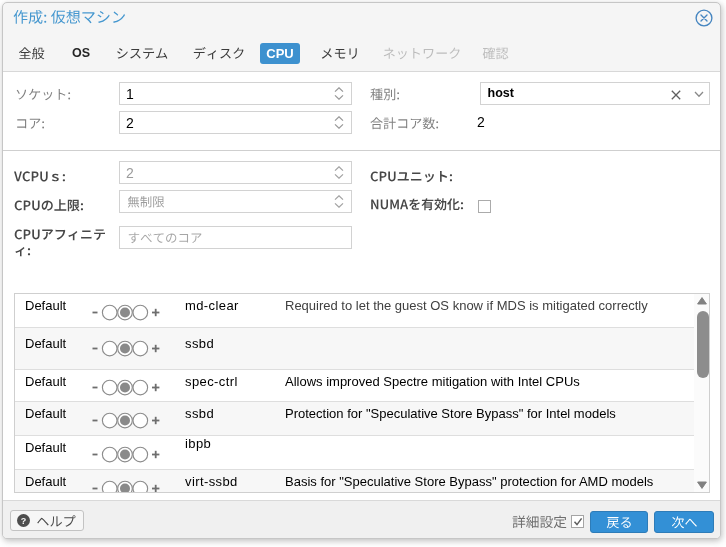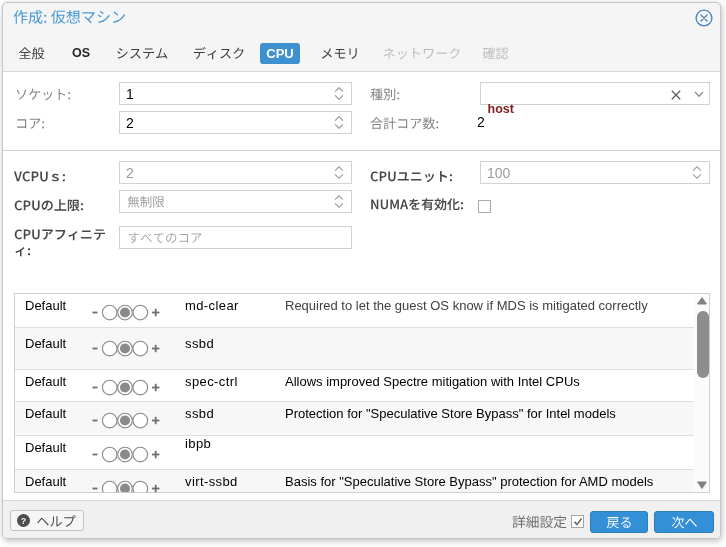--- a/index.html
+++ b/index.html
@@ -77,21 +77,21 @@
       </svg>
     </div>
     <div style="position:absolute;left:116px;top:108px;width:232.5px;height:23px;box-sizing:border-box;border:1px solid #d2d2d2;background:#fff">
 <div style="position:absolute;left:6px;top:1px;font:14px 'Liberation Sans',sans-serif;color:#000;line-height:21px">2</div>
 <svg style="position:absolute;right:7px;top:4.2px" width="10" height="13" viewBox="0 0 10 13">
 <path d="M1 4.6 L5 0.8 L9 4.6" fill="none" stroke="#999" stroke-width="1.25"></path>
 <path d="M1 8.4 L5 12.2 L9 8.4" fill="none" stroke="#999" stroke-width="1.25"></path>
       </svg>
     </div>
     <div style="position:absolute;left:477px;top:79px;width:229.5px;height:23px;box-sizing:border-box;border:1px solid #d2d2d2;background:#fff">
-<div style="position:absolute;left:6.5px;top:16px;font:600 12.5px 'Liberation Sans',sans-serif;color:#7f1d1d;line-height:21px">host</div>
+<div style="position:absolute;left:6.5px;top:0;font:600 12.5px 'Liberation Sans',sans-serif;color:#000000;line-height:21px">host</div>
 <svg style="position:absolute;left:190px;top:6.7px" width="10" height="10" viewBox="0 0 10 10">
         <path d="M0.8 0.8 L9.2 9.2 M9.2 0.8 L0.8 9.2" stroke="#5f5f5f" stroke-width="1.3"></path>
       </svg>
 <svg style="position:absolute;left:212.5px;top:7.5px" width="10" height="7" viewBox="0 0 10 7">
         <path d="M1 1 L5 5.2 L9 1" fill="none" stroke="#8a8a8a" stroke-width="1.3"></path>
       </svg>
 </div>
     <div style="position:absolute;left:474px;top:108px;font:14px 'Liberation Sans',sans-serif;color:#000;line-height:23px">2</div>
     <div style="position:absolute;left:-3px;top:146.5px;width:720px;height:1px;background:#cfcfcf;"></div>
     <div style="position:absolute;left:11.0px;top:163.1px;line-height:0">
@@ -124,27 +124,20 @@
         <path fill="#474747" d="M1.2 15.1V5.5H3L6 10.9L6.9 12.9H7Q6.9 12.2 6.9 11.3Q6.8 10.4 6.8 9.6V5.5H8.4V15.1H6.7L3.7 9.7L2.7 7.7H2.6Q2.7 8.4 2.8 9.2Q2.9 10.1 2.9 10.9V15.1Z M14.5 15.3Q13.6 15.3 13 15Q12.3 14.8 11.8 14.2Q11.3 13.7 11.1 12.9Q10.8 12 10.8 10.9V5.5H12.5V11Q12.5 12 12.8 12.6Q13 13.2 13.5 13.5Q13.9 13.8 14.5 13.8Q15.1 13.8 15.5 13.5Q16 13.2 16.2 12.6Q16.5 12 16.5 11V5.5H18.1V10.9Q18.1 12 17.9 12.9Q17.6 13.7 17.1 14.2Q16.7 14.8 16 15Q15.3 15.3 14.5 15.3Z M20.5 15.1V5.5H22.4L24.1 10.2Q24.3 10.6 24.4 11.1Q24.6 11.6 24.7 12H24.8Q24.9 11.6 25.1 11.1Q25.2 10.6 25.4 10.2L27.1 5.5H29V15.1H27.4V10.7Q27.4 10.3 27.5 9.7Q27.5 9.2 27.5 8.6Q27.6 8.1 27.6 7.6H27.6L26.8 9.9L25.2 14.2H24.2L22.6 9.9L21.9 7.6H21.8Q21.9 8.1 21.9 8.6Q22 9.2 22 9.7Q22 10.3 22 10.7V15.1Z M30.2 15.1 33.3 5.5H35.3L38.4 15.1H36.6L35.2 10Q34.9 9.2 34.7 8.4Q34.5 7.6 34.3 6.8H34.3Q34.1 7.6 33.8 8.4Q33.6 9.2 33.4 10L31.9 15.1ZM32 12.5V11.1H36.6V12.5Z M44.7 4.7Q44.6 5.1 44.4 5.6Q44.3 6.2 44 6.8Q43.8 7.4 43.5 7.9Q43.2 8.4 42.9 8.9Q43.1 8.8 43.4 8.7Q43.7 8.6 44 8.6Q44.3 8.6 44.5 8.6Q45.3 8.6 45.8 9Q46.4 9.5 46.4 10.4Q46.4 10.6 46.4 11Q46.4 11.4 46.4 11.8Q46.4 12.2 46.4 12.6Q46.4 13 46.4 13.3H45Q45 13.1 45.1 12.7Q45.1 12.4 45.1 12.1Q45.1 11.7 45.1 11.4Q45.1 11.1 45.1 10.8Q45.1 10.2 44.7 9.9Q44.4 9.7 44 9.7Q43.4 9.7 42.8 10Q42.3 10.2 41.9 10.6Q41.6 10.9 41.3 11.2Q41 11.6 40.7 12L39.4 11.1Q40.3 10.3 40.9 9.5Q41.5 8.8 42 8.1Q42.4 7.4 42.6 6.7Q42.8 6.2 43 5.6Q43.1 5.1 43.1 4.6ZM39.9 6Q40.4 6 41 6.1Q41.7 6.1 42.1 6.1Q43 6.1 44 6.1Q45 6 46.1 5.9Q47.1 5.8 48.1 5.7L48.1 7Q47.4 7.1 46.6 7.2Q45.8 7.3 45 7.3Q44.2 7.4 43.4 7.4Q42.7 7.4 42.1 7.4Q41.8 7.4 41.4 7.4Q41 7.4 40.6 7.4Q40.2 7.3 39.9 7.3ZM50.1 9.5Q49.9 9.5 49.6 9.6Q49.4 9.7 49.1 9.8Q48.9 9.9 48.6 10Q48 10.3 47.1 10.6Q46.3 11 45.4 11.4Q44.7 11.8 44.3 12.1Q43.9 12.4 43.7 12.7Q43.4 13 43.4 13.4Q43.4 13.7 43.6 13.9Q43.7 14.1 44 14.2Q44.2 14.3 44.6 14.4Q45 14.4 45.4 14.4Q46.3 14.4 47.2 14.3Q48.2 14.2 49.1 14.1L49.1 15.6Q48.6 15.6 48 15.7Q47.4 15.7 46.7 15.8Q46 15.8 45.4 15.8Q44.4 15.8 43.6 15.6Q42.8 15.4 42.4 14.9Q41.9 14.5 41.9 13.7Q41.9 13 42.2 12.5Q42.5 12 43 11.5Q43.5 11.1 44.1 10.7Q44.7 10.4 45.3 10.1Q45.9 9.8 46.4 9.5Q46.9 9.3 47.3 9.1Q47.8 8.9 48.2 8.8Q48.5 8.6 48.8 8.4Q49.2 8.3 49.5 8.1Z M52.2 5.7H63.7V7H52.2ZM55.6 10.3H61.4V11.5H55.6ZM54.6 8.1H61.2V9.4H55.9V16.2H54.6ZM60.9 8.1H62.2V14.7Q62.2 15.2 62.1 15.5Q62 15.8 61.6 16Q61.2 16.1 60.7 16.2Q60.1 16.2 59.3 16.2Q59.2 15.9 59.1 15.5Q59 15.1 58.9 14.9Q59.2 14.9 59.6 14.9Q59.9 14.9 60.2 14.9Q60.5 14.9 60.6 14.9Q60.7 14.9 60.8 14.8Q60.9 14.8 60.9 14.6ZM56.3 4.1 57.7 4.4Q57.3 5.8 56.6 7.3Q55.9 8.7 54.9 9.9Q54 11.1 52.7 12Q52.6 11.9 52.5 11.7Q52.3 11.5 52.1 11.3Q51.9 11.1 51.8 10.9Q52.7 10.4 53.4 9.6Q54.1 8.8 54.7 7.9Q55.2 7 55.6 6Q56 5 56.3 4.1ZM55.6 12.5H61.4V13.7H55.6Z M65 5.7H71.4V7H65ZM67.6 4.1H68.9V6.3H67.6ZM66.4 7.3 67.7 7.7Q67.4 8.5 66.8 9.3Q66.3 10.1 65.7 10.6Q65.6 10.5 65.4 10.4Q65.2 10.2 65 10.1Q64.8 9.9 64.7 9.8Q65.2 9.4 65.7 8.7Q66.1 8 66.4 7.3ZM68.8 9.5 70.2 9.8Q69.6 11.9 68.4 13.6Q67.3 15.2 65.7 16.2Q65.6 16 65.4 15.8Q65.2 15.6 65 15.4Q64.9 15.2 64.7 15.1Q66.3 14.2 67.3 12.8Q68.3 11.4 68.8 9.5ZM68.9 7.7 69.9 7.2Q70.3 7.5 70.6 8Q70.9 8.4 71.1 8.8Q71.4 9.3 71.5 9.6L70.3 10.2Q70.2 9.9 70 9.4Q69.8 9 69.5 8.6Q69.2 8.1 68.9 7.7ZM66.1 11 66.9 10Q67.6 10.5 68.3 11.2Q69.1 11.8 69.7 12.4Q70.4 13 70.8 13.5L69.9 14.7Q69.5 14.2 68.9 13.5Q68.3 12.8 67.5 12.2Q66.8 11.5 66.1 11ZM71.3 7H75.9V8.3H71.3ZM75.4 7H76.7Q76.7 7 76.7 7.1Q76.7 7.2 76.7 7.4Q76.7 7.5 76.7 7.6Q76.6 9.6 76.6 11Q76.5 12.5 76.5 13.4Q76.4 14.3 76.3 14.8Q76.2 15.3 76 15.5Q75.8 15.8 75.6 15.9Q75.4 16 75 16.1Q74.7 16.1 74.3 16.1Q73.8 16.1 73.4 16.1Q73.4 15.8 73.3 15.5Q73.1 15.1 73 14.8Q73.4 14.8 73.8 14.9Q74.2 14.9 74.4 14.9Q74.6 14.9 74.7 14.8Q74.8 14.8 74.9 14.7Q75 14.5 75.1 14.1Q75.1 13.6 75.2 12.7Q75.2 11.9 75.3 10.5Q75.3 9.2 75.4 7.3ZM72.7 4.2H74Q74 5.8 73.9 7.2Q73.9 8.7 73.8 10Q73.6 11.3 73.4 12.4Q73.1 13.6 72.5 14.6Q72 15.5 71.2 16.3Q71 16 70.7 15.7Q70.4 15.4 70.2 15.2Q70.9 14.6 71.4 13.7Q71.9 12.9 72.2 11.8Q72.4 10.8 72.5 9.6Q72.6 8.4 72.6 7Q72.7 5.7 72.7 4.2Z M83.7 4.4H85.1V13.9Q85.1 14.2 85.1 14.4Q85.2 14.6 85.4 14.7Q85.5 14.7 85.8 14.7Q86 14.7 86.2 14.7Q86.5 14.7 86.9 14.7Q87.2 14.7 87.5 14.7Q87.8 14.7 87.9 14.7Q88.3 14.7 88.4 14.6Q88.6 14.4 88.7 13.9Q88.7 13.4 88.8 12.4Q89.1 12.6 89.4 12.8Q89.8 13 90.1 13Q90 14.1 89.8 14.8Q89.6 15.5 89.2 15.8Q88.8 16 88.1 16Q87.9 16 87.7 16Q87.5 16 87.2 16Q86.9 16 86.6 16Q86.3 16 86 16Q85.8 16 85.7 16Q84.9 16 84.5 15.9Q84 15.7 83.9 15.2Q83.7 14.7 83.7 13.8ZM88.5 6.6 89.6 7.8Q88.9 8.3 88 8.8Q87.2 9.3 86.3 9.8Q85.4 10.2 84.6 10.7Q84.5 10.4 84.3 10.1Q84.2 9.8 84 9.5Q84.8 9.1 85.7 8.6Q86.5 8.1 87.2 7.6Q88 7.1 88.5 6.6ZM81.2 4.2 82.6 4.7Q82.1 5.9 81.4 7Q80.8 8.1 80 9.1Q79.2 10.1 78.4 10.9Q78.3 10.7 78.2 10.4Q78 10.1 77.9 9.8Q77.7 9.6 77.6 9.4Q78.3 8.8 79 8Q79.7 7.1 80.2 6.2Q80.8 5.2 81.2 4.2ZM79.8 7.8 81.2 6.5 81.2 6.5V16.2H79.8Z M92.5 10.2Q92 10.2 91.7 9.9Q91.4 9.6 91.4 9.1Q91.4 8.6 91.7 8.3Q92 7.9 92.5 7.9Q92.9 7.9 93.2 8.3Q93.6 8.6 93.6 9.1Q93.6 9.6 93.2 9.9Q92.9 10.2 92.5 10.2ZM92.5 15.3Q92 15.3 91.7 14.9Q91.4 14.6 91.4 14.1Q91.4 13.6 91.7 13.3Q92 13 92.5 13Q92.9 13 93.2 13.3Q93.6 13.6 93.6 14.1Q93.6 14.6 93.2 14.9Q92.9 15.3 92.5 15.3Z"></path>
       </svg>
     </div>
     <div style="position:absolute;left:116px;top:158px;width:232.5px;height:23px;box-sizing:border-box;border:1px solid #d2d2d2;background:#fff">
 <div style="position:absolute;left:6px;top:1px;font:14px 'Liberation Sans',sans-serif;color:#9b9b9b;line-height:21px">2</div>
 <svg style="position:absolute;right:7px;top:4.2px" width="10" height="13" viewBox="0 0 10 13">
 <path d="M1 4.6 L5 0.8 L9 4.6" fill="none" stroke="#a3a3a3" stroke-width="1.25"></path>
 <path d="M1 8.4 L5 12.2 L9 8.4" fill="none" stroke="#a3a3a3" stroke-width="1.25"></path>
       </svg>
     </div>
-    <div style="position:absolute;left:477px;top:158px;width:229.5px;height:23px;box-sizing:border-box;border:1px solid #d2d2d2;background:#fff">
-<div style="position:absolute;left:6px;top:1px;font:14px 'Liberation Sans',sans-serif;color:#9b9b9b;line-height:21px">100</div>
-<svg style="position:absolute;right:7px;top:4.2px" width="10" height="13" viewBox="0 0 10 13">
-<path d="M1 4.6 L5 0.8 L9 4.6" fill="none" stroke="#a3a3a3" stroke-width="1.25"></path>
-<path d="M1 8.4 L5 12.2 L9 8.4" fill="none" stroke="#a3a3a3" stroke-width="1.25"></path>
-      </svg>
-    </div>
     <div style="position:absolute;left:116px;top:187px;width:232.5px;height:23px;box-sizing:border-box;border:1px solid #d2d2d2;background:#fff">
 <div style="position:absolute;left:7px;top:1.4px;line-height:0">
         <svg width="38" height="18" viewBox="0 0 37.8 18.2" style="display:block" xmlns="http://www.w3.org/2000/svg">
           <path fill="#9b9b9b" d="M3.2 4 4.1 4.3Q3.8 5 3.3 5.7Q2.9 6.3 2.4 6.9Q1.8 7.5 1.3 8Q1.2 7.9 1.1 7.7Q0.9 7.6 0.8 7.5Q0.6 7.4 0.5 7.3Q1.3 6.7 2.1 5.9Q2.8 5 3.2 4ZM2.8 5.5H11.5V6.3H2.5ZM0.7 8.5H11.9V9.3H0.7ZM0.9 11.5H11.8V12.3H0.9ZM4.7 5.8H5.5V11.9H4.7ZM2.4 5.8H3.3V11.9H2.4ZM7 5.8H7.8V11.9H7ZM9.3 5.8H10.2V11.9H9.3ZM4.4 13.2 5.2 13.1Q5.3 13.7 5.4 14.3Q5.5 14.9 5.5 15.4L4.6 15.5Q4.6 15.2 4.6 14.8Q4.5 14.4 4.5 14Q4.4 13.6 4.4 13.2ZM6.9 13.2 7.8 13Q8 13.4 8.1 13.8Q8.3 14.2 8.4 14.6Q8.6 15 8.6 15.3L7.7 15.5Q7.6 15.1 7.4 14.4Q7.2 13.8 6.9 13.2ZM9.5 13.1 10.4 12.8Q10.7 13.2 11 13.6Q11.4 14.1 11.6 14.5Q11.9 15 12.1 15.3L11.1 15.6Q11 15.3 10.7 14.9Q10.5 14.4 10.1 14Q9.8 13.5 9.5 13.1ZM2.1 12.9 3.1 13.1Q2.8 13.8 2.4 14.5Q2 15.2 1.5 15.6L0.6 15.3Q1.1 14.9 1.5 14.2Q1.9 13.6 2.1 12.9Z M21.1 5.2H22V12.2H21.1ZM23.4 4.2H24.3V14.3Q24.3 14.8 24.2 15Q24 15.3 23.7 15.4Q23.5 15.5 23 15.5Q22.4 15.6 21.7 15.6Q21.7 15.4 21.6 15.1Q21.5 14.8 21.4 14.6Q22 14.6 22.5 14.6Q22.9 14.6 23.1 14.6Q23.2 14.6 23.3 14.5Q23.4 14.5 23.4 14.3ZM16.2 4.1H17.1V15.6H16.2ZM18.9 10.2H19.8V13.7Q19.8 14 19.7 14.2Q19.6 14.4 19.4 14.5Q19.2 14.6 18.8 14.6Q18.4 14.6 17.9 14.6Q17.9 14.4 17.8 14.2Q17.7 14 17.6 13.8Q18 13.8 18.3 13.8Q18.6 13.8 18.7 13.8Q18.9 13.8 18.9 13.6ZM13.7 10.2H19.2V11H14.6V14.6H13.7ZM13.2 8H20.2V8.9H13.2ZM14.4 5.9H19.7V6.7H14.2ZM14.4 4.3 15.3 4.5Q15.1 5.5 14.7 6.4Q14.4 7.4 14 8Q13.9 8 13.7 7.9Q13.6 7.8 13.4 7.8Q13.2 7.7 13.1 7.7Q13.6 7 13.9 6.1Q14.2 5.2 14.4 4.3Z M31.3 7H36V7.8H31.3ZM29.4 14.5Q30 14.4 30.7 14.3Q31.5 14.1 32.4 14Q33.2 13.8 34.1 13.6L34.2 14.4Q33 14.7 31.8 15Q30.6 15.2 29.7 15.4ZM30.8 4.6H31.7V14.6H30.8ZM31.3 4.6H36.5V10.2H31.3V9.4H35.6V5.4H31.3ZM33.8 9.6Q34.1 10.8 34.5 11.8Q35 12.9 35.7 13.6Q36.4 14.4 37.3 14.8Q37.2 14.9 37.1 15Q37 15.2 36.9 15.3Q36.8 15.5 36.7 15.6Q35.7 15.1 35 14.2Q34.3 13.4 33.8 12.3Q33.3 11.1 33 9.8ZM36.3 10.5 37 11Q36.5 11.5 35.9 12Q35.2 12.5 34.7 12.8L34.1 12.4Q34.5 12.1 34.9 11.8Q35.3 11.5 35.6 11.1Q36 10.8 36.3 10.5ZM26.2 4.6H29.5V5.4H27.1V15.6H26.2ZM29.2 4.6H29.3L29.5 4.5L30.1 4.9Q29.9 5.4 29.7 6Q29.5 6.6 29.2 7.2Q29 7.8 28.7 8.3Q29.5 9.1 29.7 9.7Q30 10.4 30 11Q30 11.5 29.9 11.9Q29.7 12.3 29.5 12.5Q29.3 12.6 29.1 12.6Q29 12.7 28.8 12.7Q28.5 12.7 28.3 12.7Q28 12.7 27.8 12.7Q27.8 12.5 27.7 12.3Q27.7 12 27.6 11.8Q27.8 11.9 28 11.9Q28.2 11.9 28.4 11.9Q28.5 11.9 28.6 11.8Q28.7 11.8 28.8 11.7Q29 11.6 29.1 11.4Q29.1 11.2 29.1 10.9Q29.1 10.4 28.9 9.7Q28.6 9.1 27.9 8.4Q28 8 28.2 7.5Q28.4 7 28.6 6.5Q28.8 6 28.9 5.6Q29.1 5.2 29.2 4.8Z"></path>
         </svg>
       </div>
 <svg style="position:absolute;right:7px;top:4.2px" width="10" height="13" viewBox="0 0 10 13">
 <path d="M1 4.6 L5 0.8 L9 4.6" fill="none" stroke="#a3a3a3" stroke-width="1.25"></path>
 <path d="M1 8.4 L5 12.2 L9 8.4" fill="none" stroke="#a3a3a3" stroke-width="1.25"></path>
       </svg>

